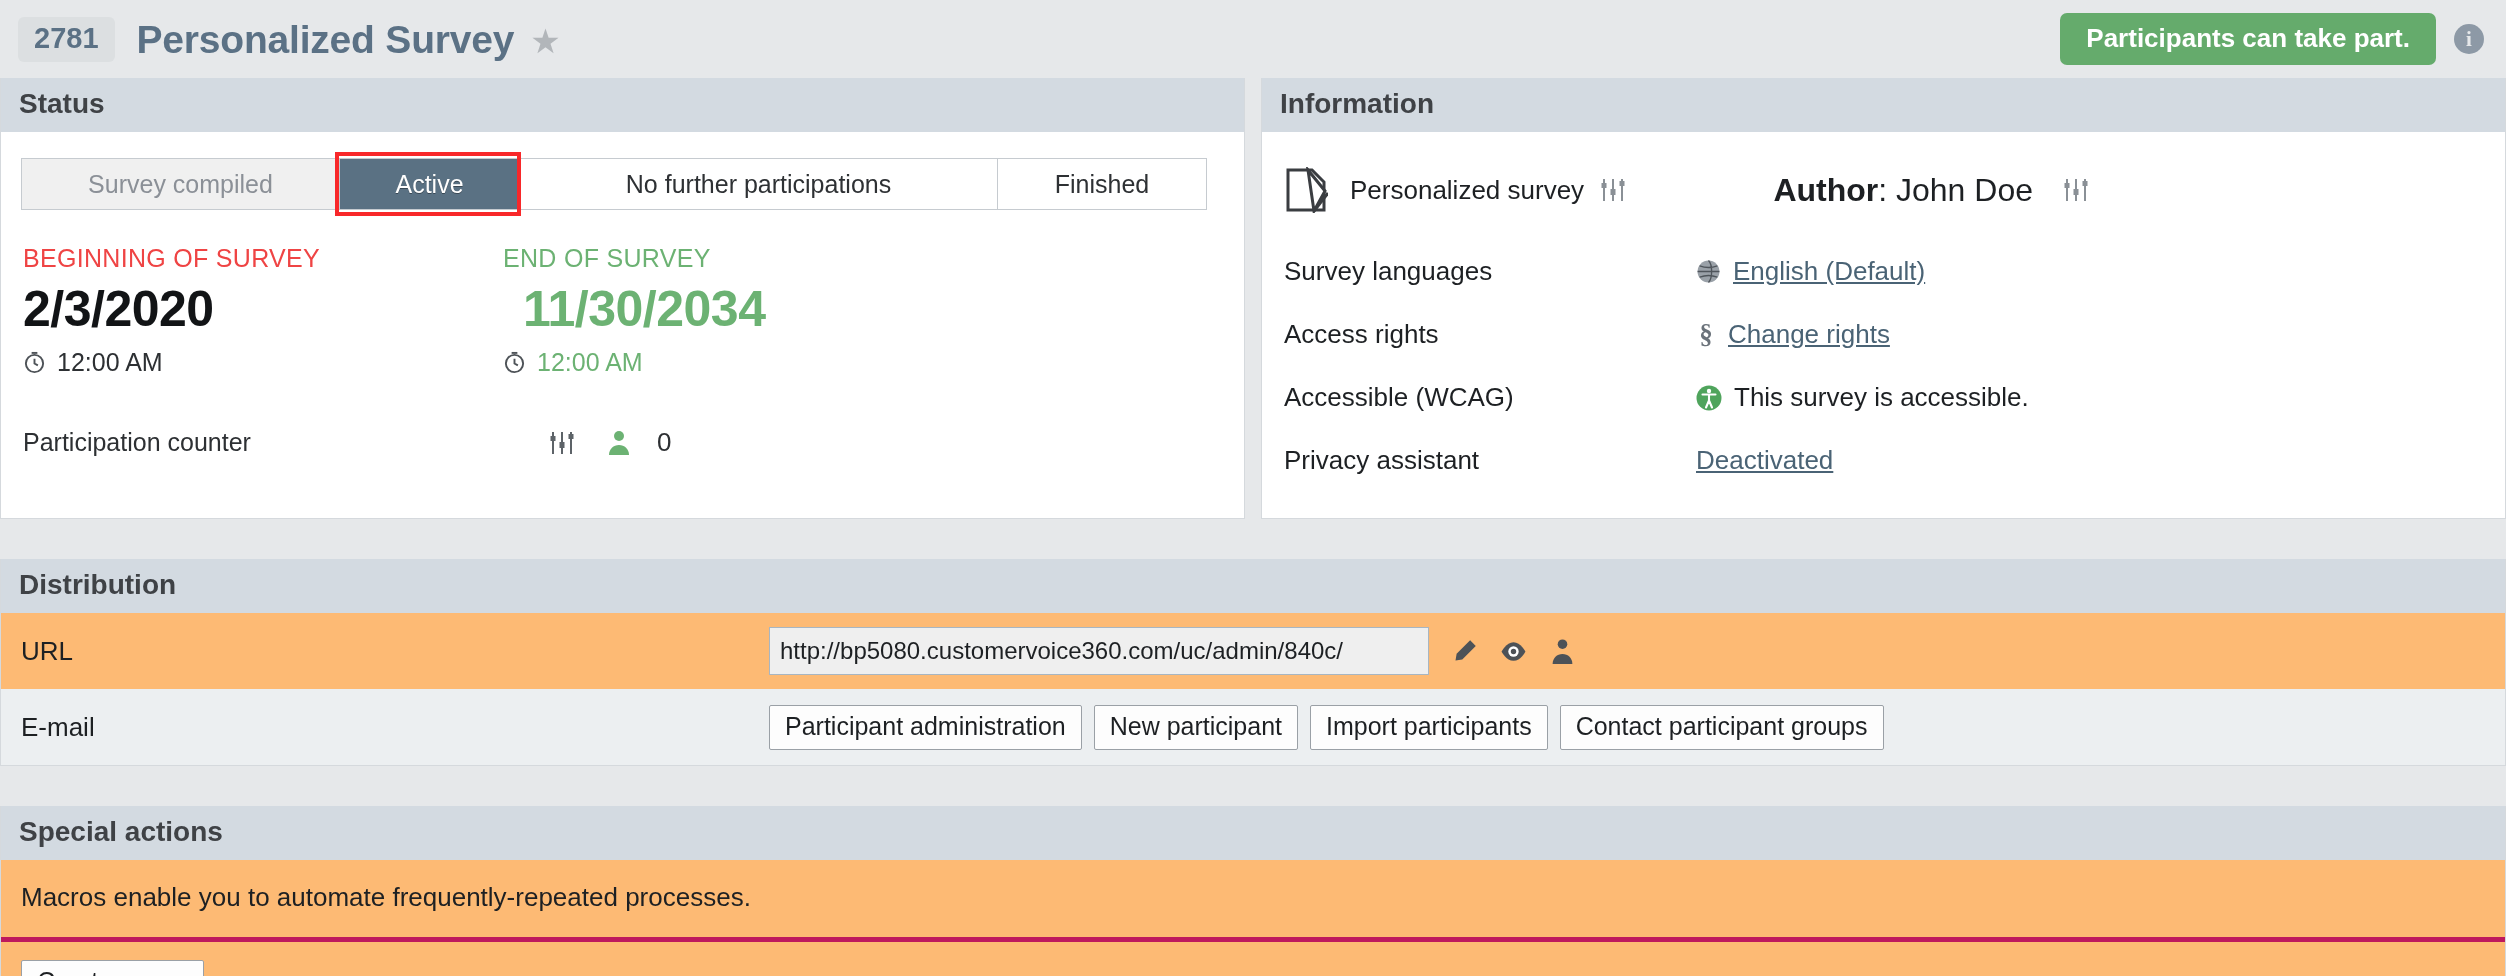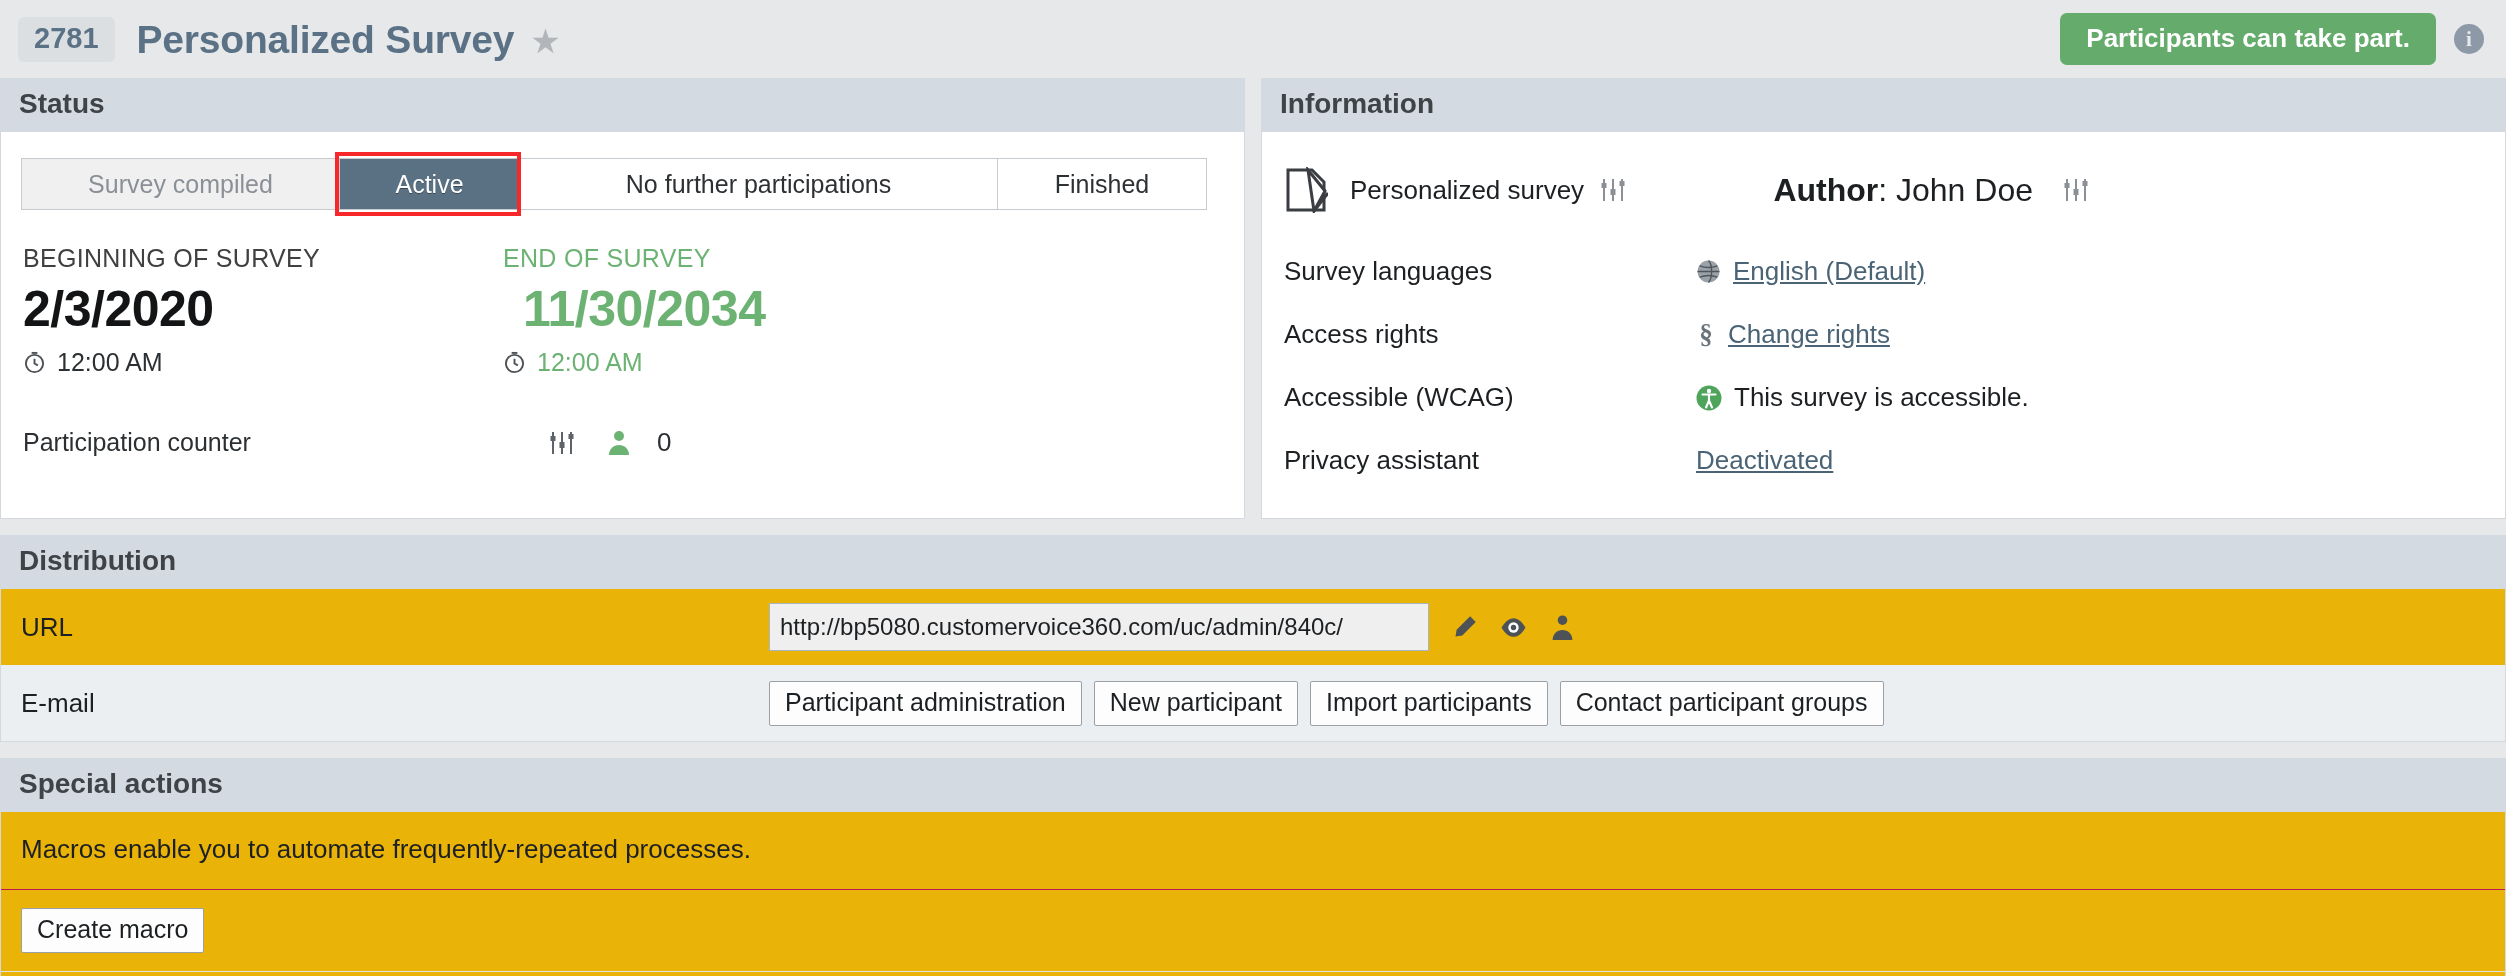--- a/index.html
+++ b/index.html
@@ -133,21 +133,21 @@
   
   .dates {
     display: flex;
     margin-top: 36px;
     padding-left: 4px;
   }
   .date-col { width: 480px; }
   .date-label {
     font-size: 25px;
     letter-spacing: .3px;
-    color: #404040;
+    color: #ef4444;
     line-height: 1;
   }
   .date-col.end .date-label { color: #6cb273; }
   .date-value {
     font-size: 50px;
     font-weight: 700;
     margin-top: 12px;
     line-height: 1.05;
     color: #121416;
     letter-spacing: -0.5px;
@@ -207,23 +207,24 @@
   .globe-ico { width: 25px; height: 25px; display:block; }
   .section-sign {
     font-family: "Liberation Serif", serif;
     font-weight: 700; font-size: 27px; color: #6a727a;
     width: 20px; text-align:center;
   }
   .wcag-ico { width: 26px; height: 26px; display:block; }
 
   
   .section {
-    background: #eab308;
+    background: #fdba74;
     border: 1px solid #d5d9dd;
     border-top: none;
+    margin-top: 24px;
   }
   .sec-spacer { height: 16px; background:#e6e8ea; }
   .dist-row {
     display: flex; align-items: center;
     height: 76px;
     padding: 0 20px;
     font-size: 26px;
     color:#1d2023;
   }
   .dist-row.alt { background: #eceff1; }
@@ -251,21 +252,21 @@
     line-height: 1;
     cursor: pointer;
   }
   .btn-row { display: flex; gap: 12px; }
 
   
   .sa-text {
     padding: 22px 4px 24px 20px;
     font-size: 26px;
     color:#1d2023;
-    border-bottom: 1px solid #be185d;
+    border-bottom: 5px solid #be185d;
   }
   .sa-row {
     display: flex; align-items: center;
     padding: 18px 20px;
     min-height: 76px;
     border-bottom: 1px solid #e2e5e8;
     font-size: 26px; color:#1d2023;
   }
   .sa-row:last-child { border-bottom: none; }
 </style>

